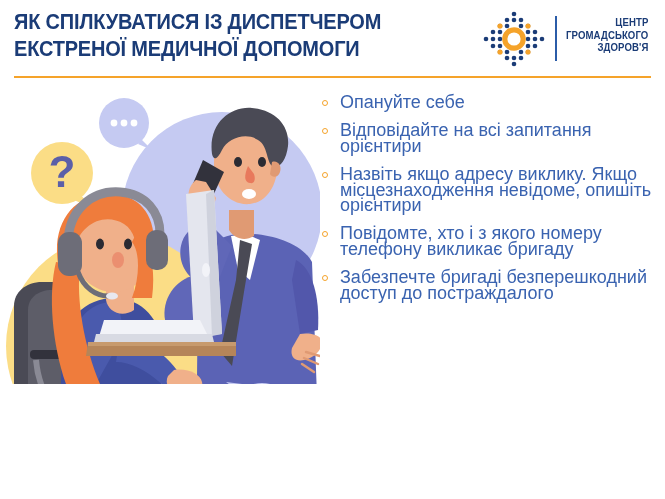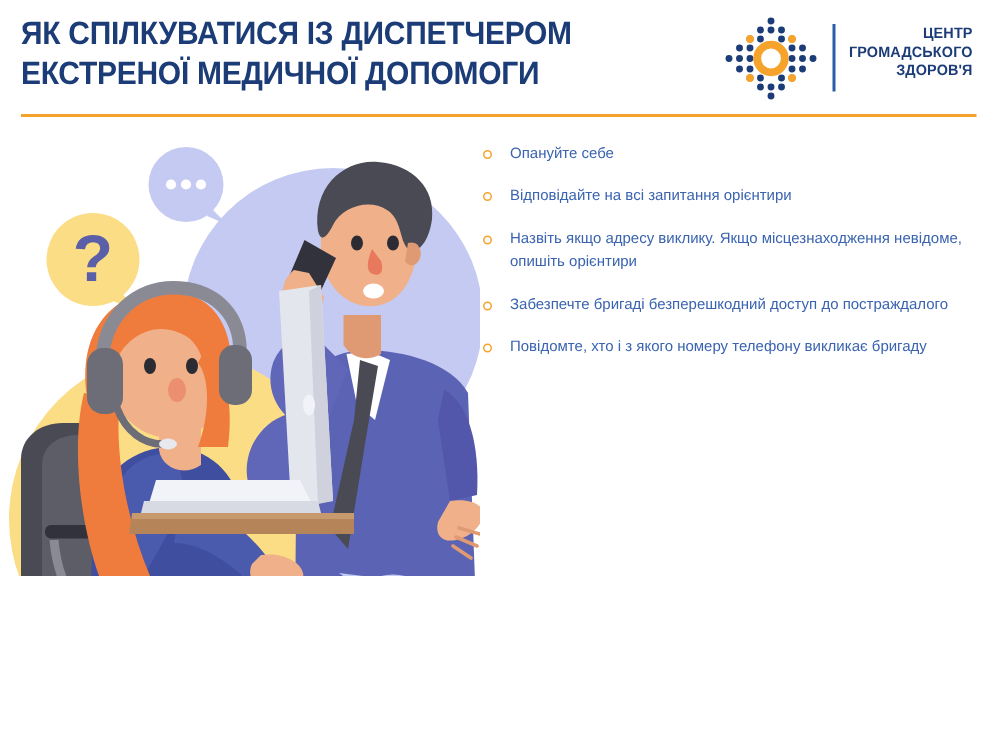--- a/index.html
+++ b/index.html
@@ -37,21 +37,21 @@
   .rule{position:absolute;left:14px;top:76px;width:637px;height:2px;background:#f5a32a;}
 
   
   .list{position:absolute;left:320px;top:95px;width:345px;}
   .item{position:relative;padding-left:20px;margin-bottom:13px;}
   .bullet{
     position:absolute;left:2px;top:5px;width:6px;height:6px;border-radius:50%;
     border:1.8px solid #f5a32a;box-sizing:border-box;background:#fff;
   }
   .item p{
-    margin:0;color:#3a63b0;font-size:10px;line-height:15.4px;
+    margin:0;color:#3a63b0;font-size:18px;line-height:15.4px;
   }
 
   
   .footer-rule{position:absolute;left:14px;top:478px;width:637px;height:1.6px;background:#f5a32a;}
   .footer-url{
     position:absolute;right:14px;top:496px;color:#f5a32a;font-size:8px;letter-spacing:0.2px;
   }
 
   
   .art{position:absolute;left:0;top:84px;width:320px;height:392px;}
@@ -247,24 +247,24 @@
     <div class="item">
       <span class="bullet"></span>
       <p>Відповідайте на всі запитання орієнтири</p>
     </div>
     <div class="item">
       <span class="bullet"></span>
       <p>Назвіть якщо адресу виклику.  Якщо місцезнаходження невідоме, опишіть орієнтири</p>
     </div>
     <div class="item">
       <span class="bullet"></span>
+      <p>Повідомте, хто і з якого номеру телефону викликає бригаду</p>
+    </div>
+    <div class="item">
+      <span class="bullet"></span>
       <p>Забезпечте бригаді  безперешкодний  доступ до постраждалого</p>
-    </div>
-    <div class="item">
-      <span class="bullet"></span>
-      <p>Повідомте, хто і з якого номеру телефону викликає бригаду</p>
     </div>
   </div>
 
   <div class="footer-rule"></div>
   <div class="footer-url">www.phc.org.ua</div>
 
 </div>
 
 </body></html>

